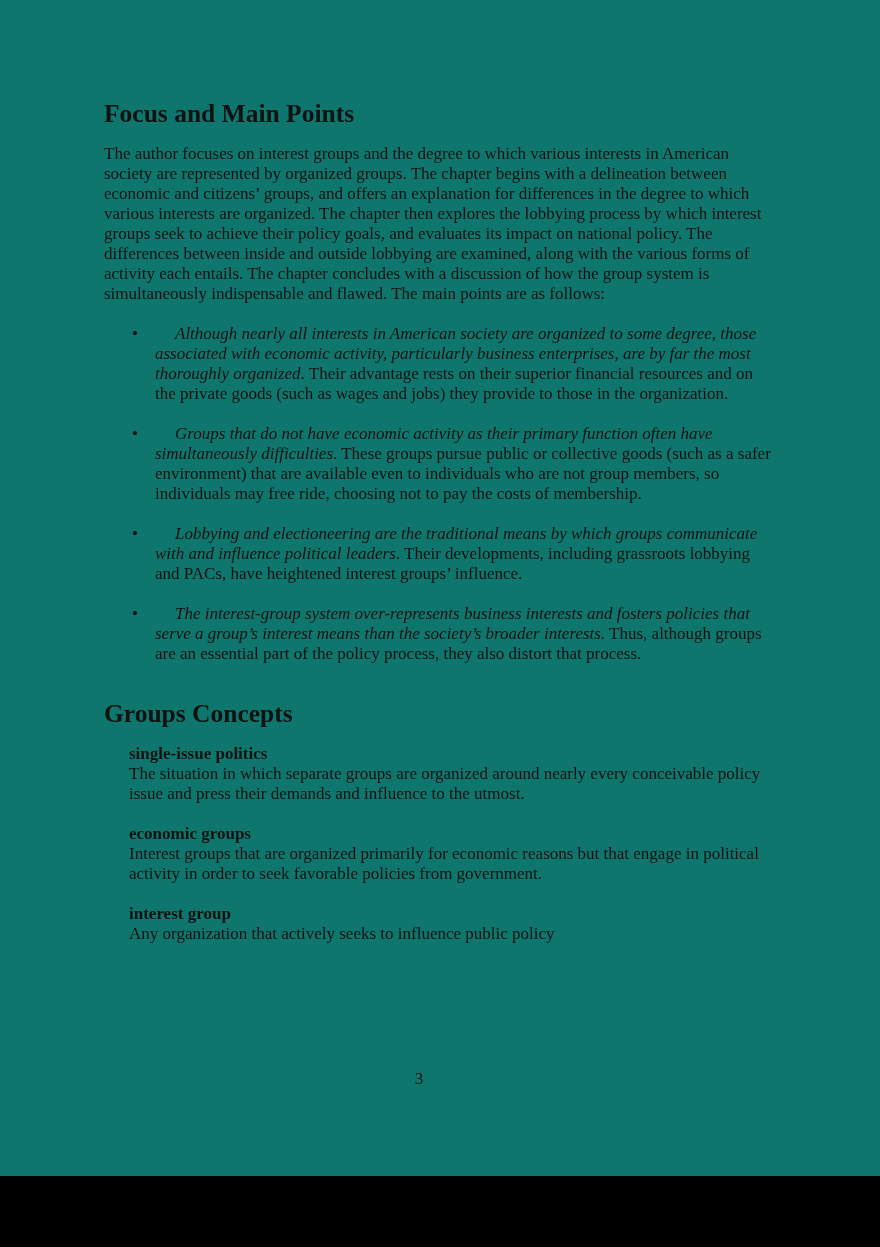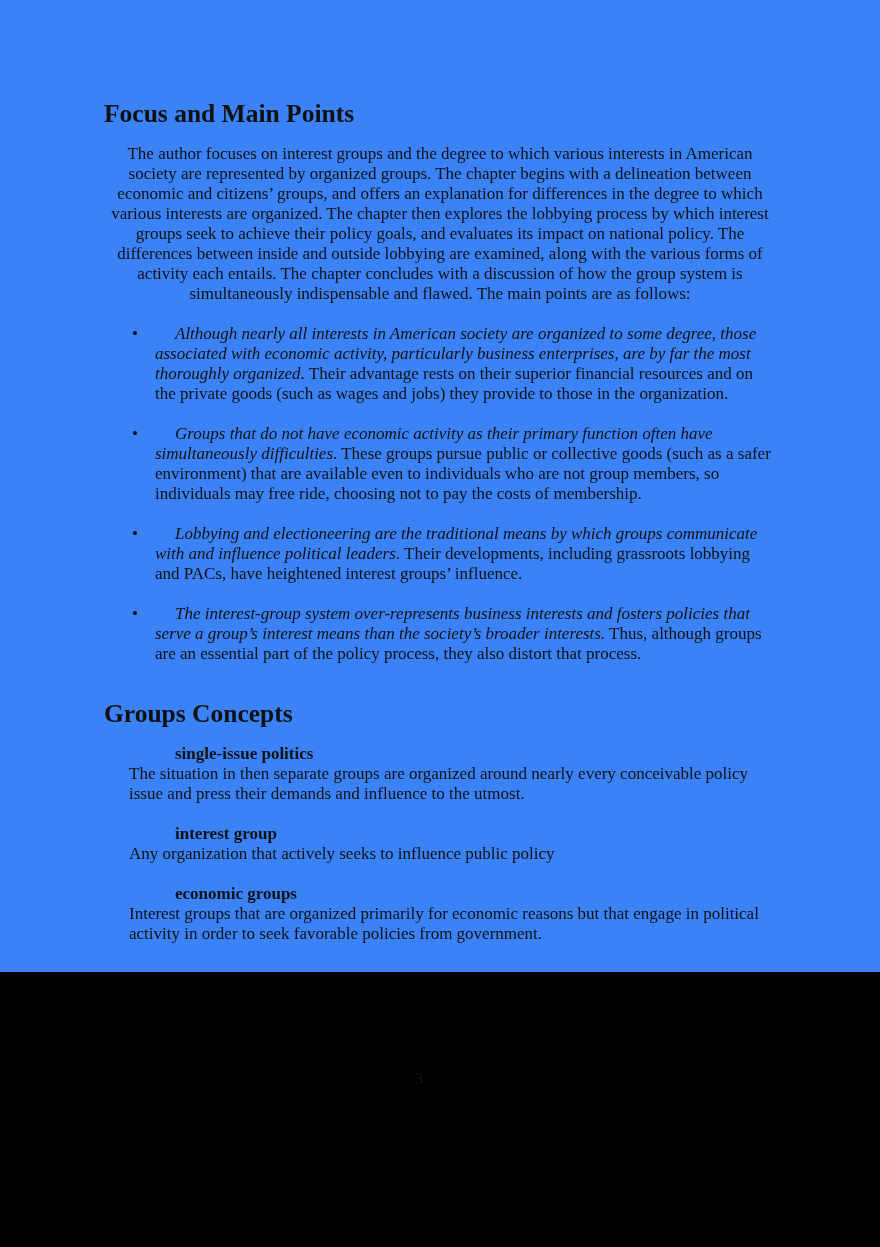--- a/index.html
+++ b/index.html
@@ -13,39 +13,38 @@
       position: relative;
       overflow: hidden;
       font-family: "Liberation Serif", "DejaVu Serif", serif;
       color: #111111;
     }
     .page {
       position: absolute;
       left: 0;
       top: 0;
       width: 880px;
-      height: 972px;
-      background: #3b82f6;
+      height: 1176px;
+      background: #0f766e;
     }
     .content {
       position: absolute;
       left: 104px;
       top: 104px;
       width: 672px;
       font-size: 17px;
       line-height: 20px;
     }
     .heading {
       font-weight: bold;
       margin: 0;
       height: 20px;
     }
     .para {
       margin: 0;
-      text-align: center;
     }
     .gap-after-heading {
       height: 20px;
     }
     .bullets {
       list-style: none;
       margin: 0;
       padding: 0;
     }
     .bullet-item {
@@ -64,21 +63,20 @@
       font-style: italic;
       margin-left: 20px;
     }
     .concept {
       padding-left: 25px;
       margin: 0 0 20px 0;
     }
     .concept-term {
       font-weight: bold;
       display: block;
-      margin-left: 46px;
     }
     .concept-def {
       display: block;
     }
     .page-number {
       position: absolute;
       left: 0;
       width: 838px;
       top: 1069px;
       text-align: center;
@@ -117,29 +115,29 @@
       </li>
     </ul>
 
     <div class="gap-after-heading"></div>
 
     <h2 class="heading">Groups Concepts</h2>
     <div class="gap-after-heading"></div>
 
     <div class="concept">
       <span class="concept-term">single-issue politics</span>
-      <span class="concept-def">The situation in then separate groups are organized around nearly every conceivable policy issue and press their demands and influence to the utmost.</span>
+      <span class="concept-def">The situation in which separate groups are organized around nearly every conceivable policy issue and press their demands and influence to the utmost.</span>
+    </div>
+    <div class="concept">
+      <span class="concept-term">economic groups</span>
+      <span class="concept-def">Interest groups that are organized primarily for economic reasons but that engage in political activity in order to seek favorable policies from government.</span>
     </div>
     <div class="concept">
       <span class="concept-term">interest group</span>
       <span class="concept-def">Any organization that actively seeks to influence public policy</span>
-    </div>
-    <div class="concept">
-      <span class="concept-term">economic groups</span>
-      <span class="concept-def">Interest groups that are organized primarily for economic reasons but that engage in political activity in order to seek favorable policies from government.</span>
     </div>
     <div class="concept">
     </div>
 
   </div>
 
   <div class="page-number">3</div>
 </div>
 
 </body></html>

